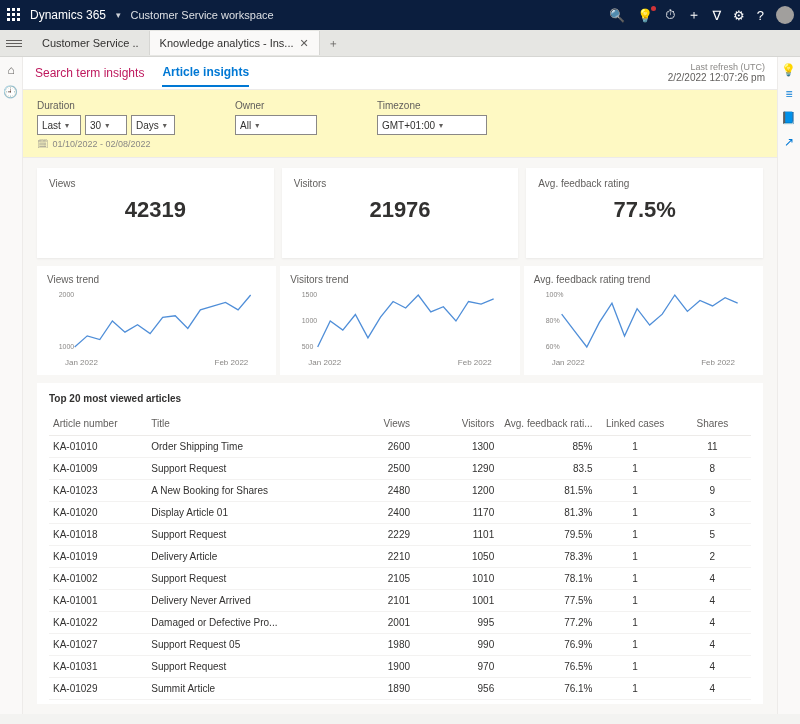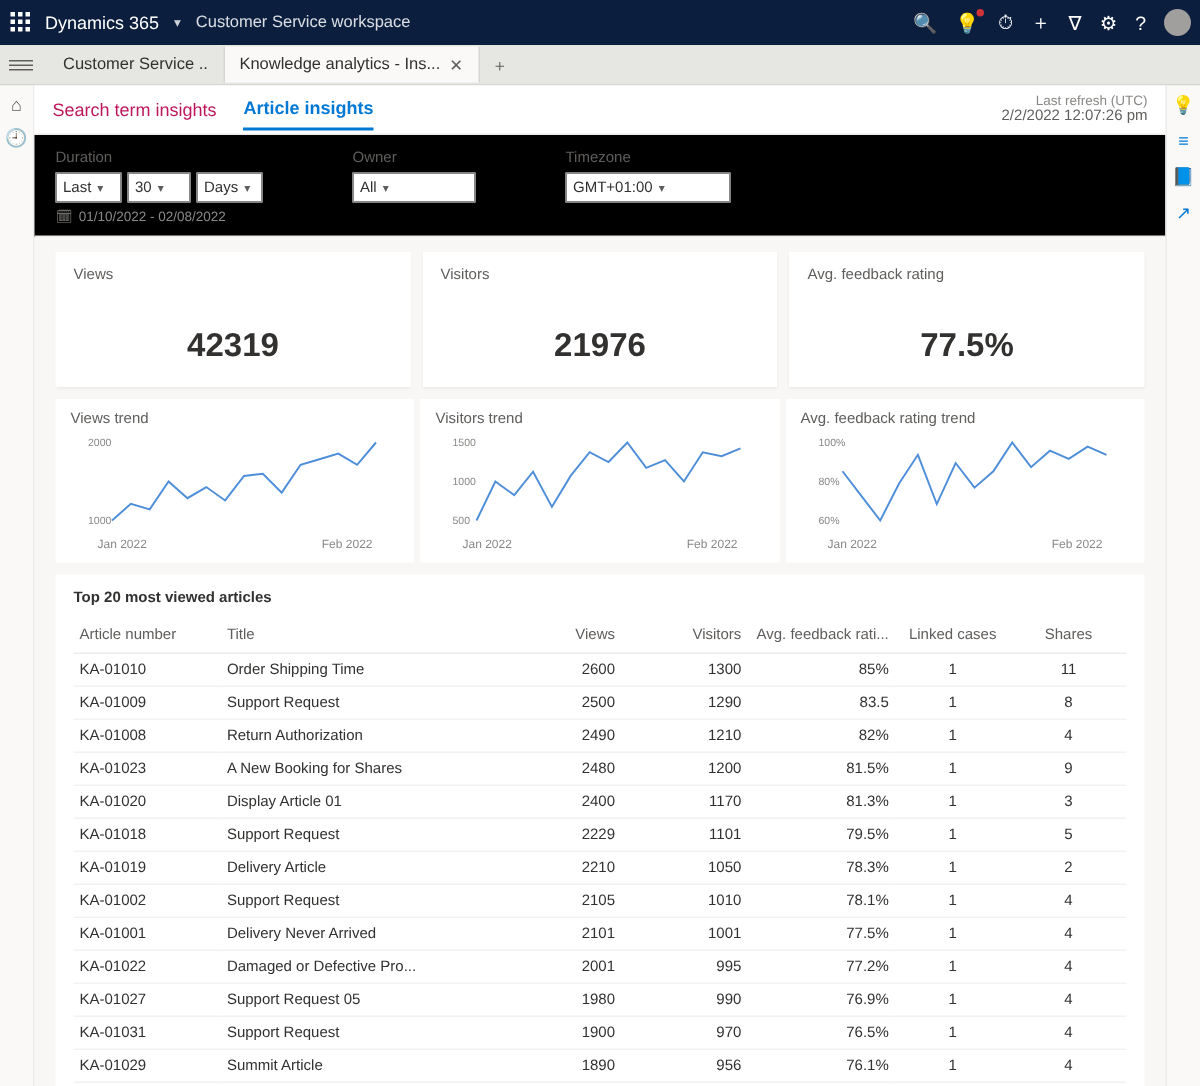--- a/index.html
+++ b/index.html
@@ -23,32 +23,32 @@
 .rail{width:22px;background:#faf9f8;border-right:1px solid #edebe9;display:flex;flex-direction:column;align-items:center;padding-top:6px;gap:8px}
 .rail .ri{width:14px;height:14px;font-size:12px;color:#605e5c;display:flex;align-items:center;justify-content:center;cursor:pointer}
 .rrail{width:22px;background:#faf9f8;border-left:1px solid #edebe9;display:flex;flex-direction:column;align-items:center;padding-top:6px;gap:10px}
 .rrail .ri{font-size:12px;color:#0078d4;cursor:pointer}
 .main{flex:1;background:#f8f7f5}
 .subnav{display:flex;align-items:center;height:32px;padding:0 12px;background:#fff;border-bottom:1px solid #edebe9}
 .subtab{font-size:12px;padding:6px 0;margin-right:18px;color:#be185d;cursor:pointer}
 .subtab.active{color:#0078d4;border-bottom:2px solid #0078d4;font-weight:600}
 .refresh{margin-left:auto;text-align:right;font-size:10px;color:#605e5c;line-height:1.2}
 .refresh .lbl{font-size:9px;color:#8a8886}
-.filters{display:flex;padding:10px 14px 0;font-size:11px;color:#323130;gap:60px;background:#000000;border-bottom:1px solid #edebe9}
+.filters{display:flex;padding:10px 14px 0;font-size:11px;color:#323130;gap:60px;background:#fef9c3;border-bottom:1px solid #edebe9}
 .fgroup .flabel{font-size:10px;color:#605e5c;margin-bottom:4px}
 .row{display:flex;gap:4px;align-items:center}
 .sel{border:1px solid #8a8886;height:18px;font-size:10px;padding:0 4px;display:flex;align-items:center;cursor:pointer;background:#fff}
 .sel .ar{margin-left:4px;font-size:8px;color:#605e5c}
 .sel.w-last{width:34px}.sel.w-30{width:32px}.sel.w-days{width:34px}.sel.w-owner{width:72px}.sel.w-tz{width:100px}
 .daterange{font-size:9px;color:#8a8886;margin-top:4px;display:flex;align-items:center;gap:4px;padding-bottom:8px}
 .content{padding:10px 14px}
 .kpis{display:flex;gap:8px}
 .card{background:#fff;flex:1;padding:10px 12px;box-shadow:0 1px 2px rgba(0,0,0,.06);min-height:70px}
 .card .ct{font-size:10px;color:#605e5c}
-.card .cv{font-size:22px;font-weight:600;text-align:center;margin-top:28px}
+.card .cv{font-size:22px;font-weight:600;text-align:center;margin-top:8px}
 .trends{display:flex;gap:4px;margin-top:8px}
 .tcard{background:#fff;flex:1;padding:8px 10px}
 .tcard .ct{font-size:10px;color:#605e5c;margin-bottom:4px}
 .spark{width:100%;height:66px}
 .axis{display:flex;justify-content:space-between;font-size:8px;color:#8a8886;padding:0 18px}
 .ylab{font-size:7px;fill:#8a8886}
 .tablecard{background:#fff;margin-top:8px;padding:10px 12px 4px}
 .tablecard .tt{font-size:10px;font-weight:600;margin-bottom:8px}
 table{width:100%;border-collapse:collapse;font-size:10px}
 th{text-align:left;font-weight:400;color:#605e5c;padding:6px 4px;border-bottom:1px solid #edebe9}
@@ -242,29 +242,20 @@
               <tr>
                 <td>KA-01009</td>
                 <td>Support Request</td>
                 <td class="r">2500</td>
                 <td class="r">1290</td>
                 <td class="r">83.5</td>
                 <td class="c">1</td>
                 <td class="c">8</td>
               </tr>
               <tr>
-                <td>KA-01008</td>
-                <td>Return Authorization</td>
-                <td class="r">2490</td>
-                <td class="r">1210</td>
-                <td class="r">82%</td>
-                <td class="c">1</td>
-                <td class="c">4</td>
-              </tr>
-              <tr>
                 <td>KA-01023</td>
                 <td>A New Booking for Shares</td>
                 <td class="r">2480</td>
                 <td class="r">1200</td>
                 <td class="r">81.5%</td>
                 <td class="c">1</td>
                 <td class="c">9</td>
               </tr>
               <tr>
                 <td>KA-01020</td>

